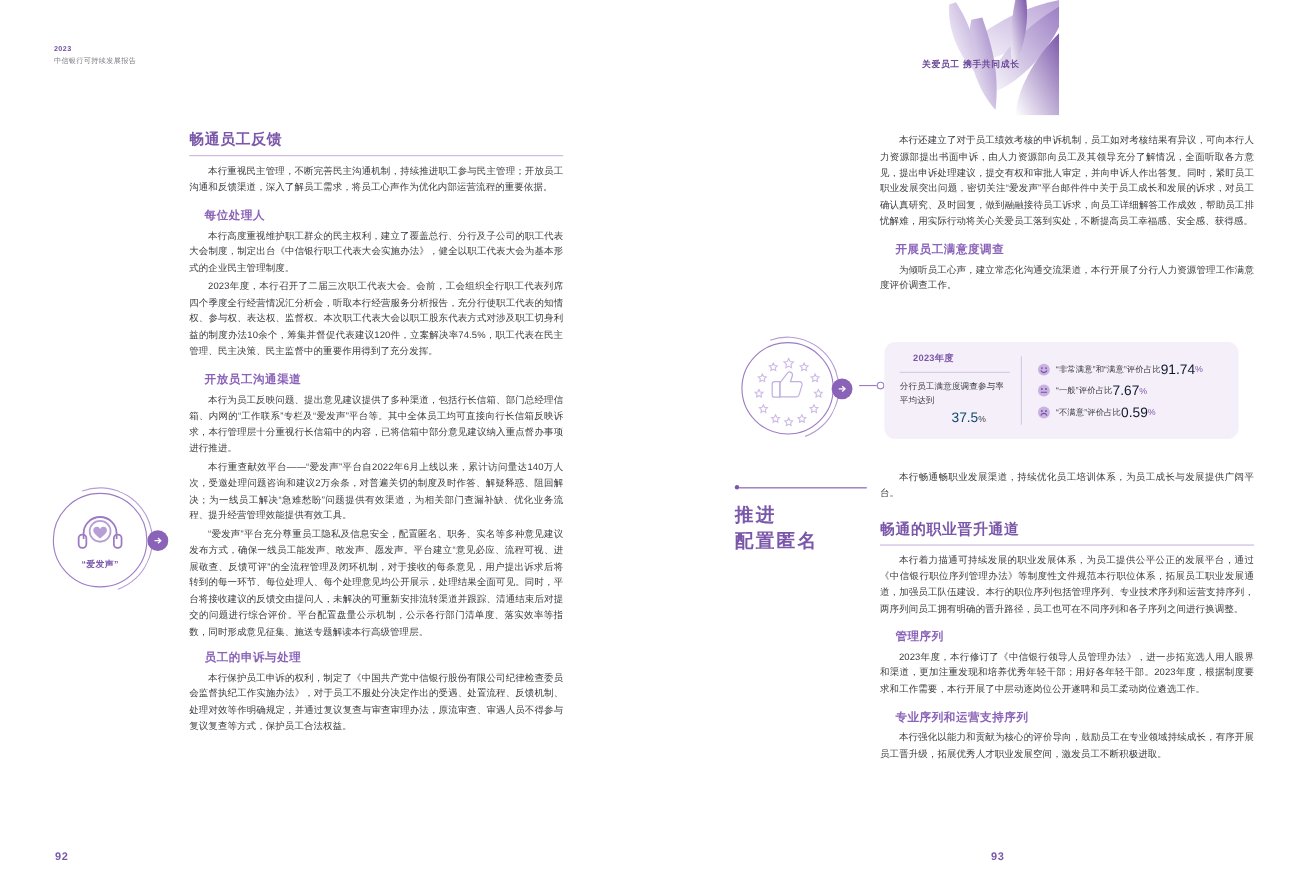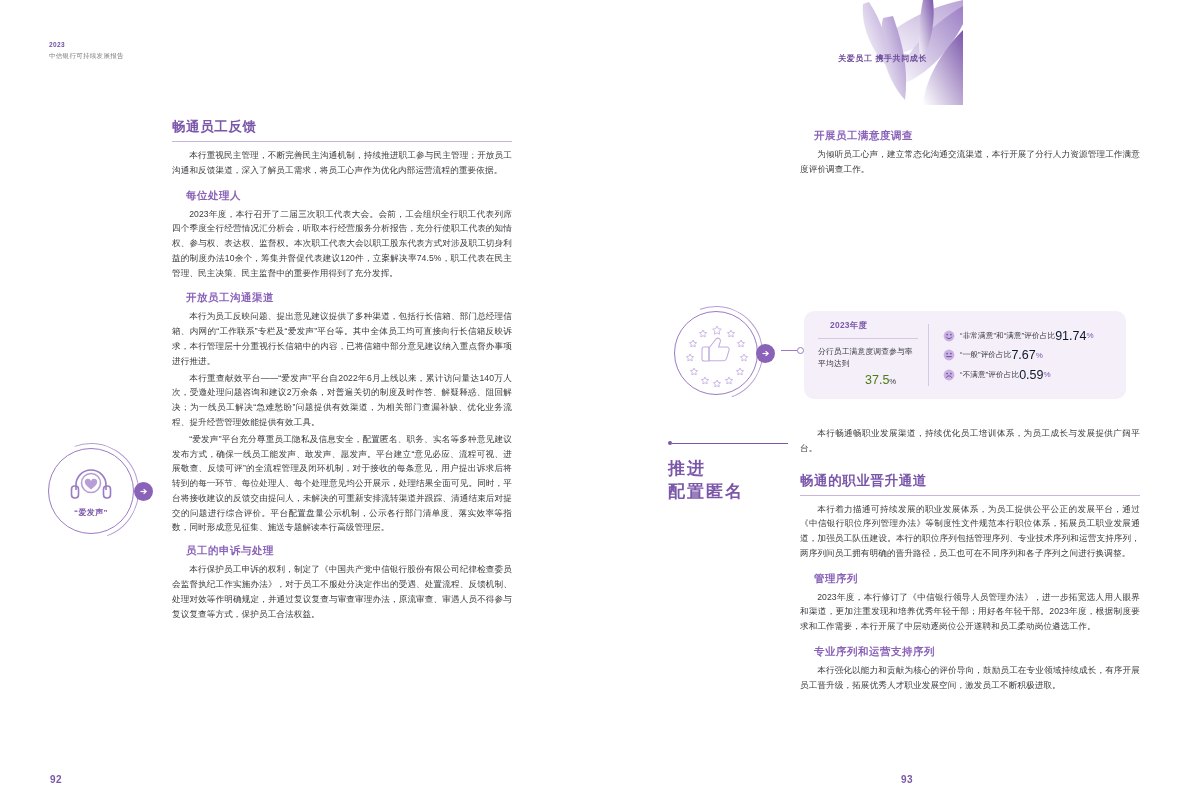--- a/index.html
+++ b/index.html
@@ -91,21 +91,21 @@
 
   .panel {
     position: absolute; left: 200px; top: 6px; width: 322px; height: 88px;
     background: #f4eff9; border-radius: 10px; display: flex; align-items: center;
   }
   .panel .leftcell { width: 124px; padding: 0 10px 0 14px; }
   .panel .yearlbl { font-size: 8.4px; color: #7b57aa; font-weight: 700; letter-spacing: .3px; margin-left: 12px; }
   .panel .hr { height: 1px; background: #d6c6e8; margin: 7px 0 7px 0; }
   .panel .l1 { font-size: 7.8px; color: #3b3b40; line-height: 1.6; letter-spacing: .1px; }
   .panel .l2 { font-size: 7.8px; color: #3b3b40; line-height: 1.6; letter-spacing: .1px; }
-  .panel .l2 .big { font-size: 12.5px; color: #4d7c0f; font-weight: 400; letter-spacing: 0; margin-left: 47px; }
+  .panel .l2 .big { font-size: 12.5px; color: #0c4a6e; font-weight: 400; letter-spacing: 0; margin-left: 47px; }
   .panel .vdiv { width: 1px; height: 62px; background: #d6c6e8; }
   .panel .rightcell { flex: 1; padding: 0 10px 0 14px; }
   .panel .srow { display: flex; align-items: center; margin: 5.5px 0; }
   .panel .srow .txt { font-size: 7.6px; color: #3b3b40; letter-spacing: .1px; }
   .panel .srow .big { font-size: 12.5px; color: #0f172a; }
   .panel .srow .pct { font-size: 8px; color: #7b57aa; }
   .smiley { flex: none; margin-right: 5px; }
 
   .closing { position: absolute; left: 800px; top: 424px; width: 340px; }
 </style>
@@ -146,20 +146,21 @@
   <div class="rh-right">关爱员工 携手共同成长</div>
 
   <div class="pgnum l">92</div>
   <div class="pgnum r">93</div>
 
   <div class="col left">
     <h2 class="sec-h1">畅通员工反馈</h2>
     <p class="body">本行重视民主管理，不断完善民主沟通机制，持续推进职工参与民主管理；开放员工沟通和反馈渠道，深入了解员工需求，将员工心声作为优化内部运营流程的重要依据。</p>
 
     <h3 class="sec-h2">每位处理人</h3>
+    <p class="body">本行高度重视维护职工群众的民主权利，建立了覆盖总行、分行及子公司的职工代表大会制度，制定出台《中信银行职工代表大会实施办法》，健全以职工代表大会为基本形式的企业民主管理制度。</p>
     <p class="body">2023年度，本行召开了二届三次职工代表大会。会前，工会组织全行职工代表列席四个季度全行经营情况汇分析会，听取本行经营服务分析报告，充分行使职工代表的知情权、参与权、表达权、监督权。本次职工代表大会以职工股东代表方式对涉及职工切身利益的制度办法10余个，筹集并督促代表建议120件，立案解决率74.5%，职工代表在民主管理、民主决策、民主监督中的重要作用得到了充分发挥。</p>
 
     <h3 class="sec-h2">开放员工沟通渠道</h3>
     <p class="body">本行为员工反映问题、提出意见建议提供了多种渠道，包括行长信箱、部门总经理信箱、内网的“工作联系”专栏及“爱发声”平台等。其中全体员工均可直接向行长信箱反映诉求，本行管理层十分重视行长信箱中的内容，已将信箱中部分意见建议纳入重点督办事项进行推进。</p>
     <p class="body">本行重查献效平台——“爱发声”平台自2022年6月上线以来，累计访问量达140万人次，受邀处理问题咨询和建议2万余条，对普遍关切的制度及时作答、解疑释惑、阻回解决；为一线员工解决“急难愁盼”问题提供有效渠道，为相关部门查漏补缺、优化业务流程、提升经营管理效能提供有效工具。</p>
     <p class="body">“爱发声”平台充分尊重员工隐私及信息安全，配置匿名、职务、实名等多种意见建议发布方式，确保一线员工能发声、敢发声、愿发声。平台建立“意见必应、流程可视、进展敬查、反馈可评”的全流程管理及闭环机制，对于接收的每条意见，用户提出诉求后将转到的每一环节、每位处理人、每个处理意见均公开展示，处理结果全面可见。同时，平台将接收建议的反馈交由提问人，未解决的可重新安排流转渠道并跟踪、清通结束后对提交的问题进行综合评价。平台配置盘量公示机制，公示各行部门清单度、落实效率等指数，同时形成意见征集、施送专题解读本行高级管理层。</p>
 
     <h3 class="sec-h2 tight">员工的申诉与处理</h3>
     <p class="body">本行保护员工申诉的权利，制定了《中国共产党中信银行股份有限公司纪律检查委员会监督执纪工作实施办法》，对于员工不服处分决定作出的受遇、处置流程、反馈机制、处理对效等作明确规定，并通过复议复查与审查审理办法，原流审查、审遇人员不得参与复议复查等方式，保护员工合法权益。</p>
   </div>
@@ -179,20 +180,21 @@
     </div>
     <div class="arrow-btn">
       <svg width="9" height="9" viewBox="0 0 9 9" stroke="#fff" stroke-width="1.2" fill="none">
         <path d="M1.5 4.5 H7"></path>
           <path d="M4.6 2.1 L7.2 4.5 L4.6 6.9"></path>
       </svg>
     </div>
   </div>
 
   <div class="col right">
+    <p class="body">本行还建立了对于员工绩效考核的申诉机制，员工如对考核结果有异议，可向本行人力资源部提出书面申诉，由人力资源部向员工及其领导充分了解情况，全面听取各方意见，提出申诉处理建议，提交有权和审批人审定，并向申诉人作出答复。同时，紧盯员工职业发展突出问题，密切关注“爱发声”平台邮件件中关于员工成长和发展的诉求，对员工确认真研究、及时回复，做到融融接待员工诉求，向员工详细解答工作成效，帮助员工排忧解难，用实际行动将关心关爱员工落到实处，不断提高员工幸福感、安全感、获得感。</p>
     <h3 class="sec-h2">开展员工满意度调查</h3>
     <p class="body">为倾听员工心声，建立常态化沟通交流渠道，本行开展了分行人力资源管理工作满意度评价调查工作。</p>
   </div>
 
   <div class="statmod">
     <div class="badge badge-star">
       <div class="ring">
         <svg width="84" height="84" viewBox="0 0 84 84">
           <g stroke="#c3aee0" stroke-width="1.1" fill="none">
             <path d="M34 35 v14 h-5 a2 2 0 0 1-2-2 v-10 a2 2 0 0 1 2-2z"></path>

